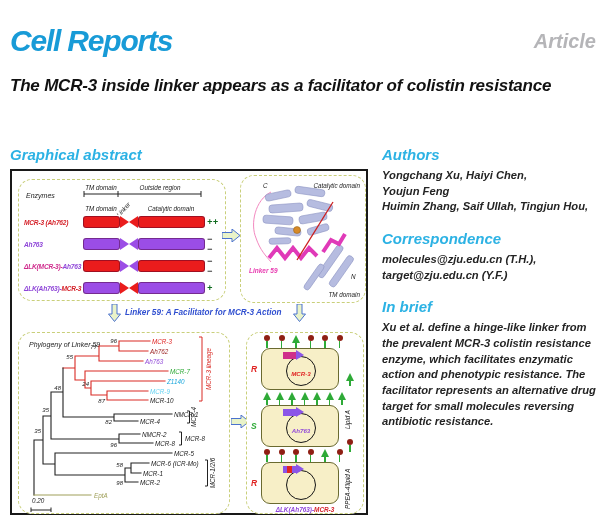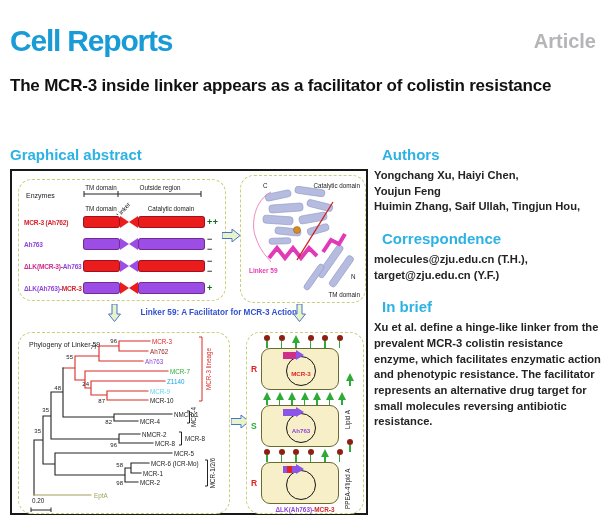--- a/index.html
+++ b/index.html
@@ -1,18 +1,18 @@
 <!DOCTYPE html>
 <html><head>
 <meta charset="utf-8">
 <style>
   * { margin:0; padding:0; box-sizing:border-box; }
   html,body { background:#fff; }
   .page { position:relative; width:606px; height:530px; background:#fff;
-          font-family:"Liberation Sans", sans-serif; overflow:hidden; }
+          font-family:"Liberation Sans", sans-serif; overflow:hidden;font-style:italic; }
 
   
   .logo { position:absolute; left:10px; top:24px; font-size:30px; font-weight:bold;
           color:#189bd7; letter-spacing:-1.2px; }
   .article-type { position:absolute; right:10px; top:30px; font-size:20px; font-weight:bold; color:#b5b5b8; }
   .title { position:absolute; left:10px; top:76px; width:588px; font-size:17px; font-weight:bold;
            color:#111; line-height:1.2; letter-spacing:-0.2px; }
   .sec-head { font-size:15px; font-weight:bold; color:#2cb2e4; }
   .ga-head { position:absolute; left:10px; top:146px; }
 
@@ -42,21 +42,21 @@
   .bt { display:flex; width:18px; }
   .bt i { display:block; width:0; height:0; border-top:6px solid transparent; border-bottom:6px solid transparent; }
   .bt .l { border-left:9px solid #000; } .bt .r { border-right:9px solid #000; }
   .bt.red .l { border-left-color:#ea1c1c; } .bt.red .r { border-right-color:#ea1c1c; }
   .bt.pur .l { border-left-color:#9b4de6; } .bt.pur .r { border-right-color:#9b4de6; }
   .act { position:absolute; left:188px; font-size:9px; font-weight:bold; letter-spacing:0.5px; }
   .actP { color:#0f6a1f; } .actM { color:#333; }
 
   
   .blockarrow { position:absolute; }
-  .mid-caption { position:absolute; left:113px; top:137px; width:172px; text-align:right;
+  .mid-caption { position:absolute; left:113px; top:137px; width:172px; text-align:left;
                  font-size:8.2px; font-weight:600; color:#3150d0; }
 
   
   .mrow { position:absolute; display:flex; }
   .micon { position:relative; width:8px; height:13px; }
   .micon.tree:before { content:""; position:absolute; left:0; top:0; width:0; height:0;
       border-left:4px solid transparent; border-right:4px solid transparent; border-bottom:8px solid #2eaa37; }
   .micon.tree:after { content:""; position:absolute; left:3.2px; bottom:0; width:1.6px; height:5px; background:#2eaa37; }
   .micon.lolli:before { content:""; position:absolute; left:1px; top:0; width:6px; height:6px; border-radius:50%; background:#8f1f14; }
   .micon.lolli:after { content:""; position:absolute; left:3.2px; bottom:0; width:1.6px; height:7px; background:#2eaa37; }
@@ -68,21 +68,21 @@
   .glab { position:absolute; left:0; right:0; top:13px; text-align:center; font-size:6.2px; font-weight:bold; }
   .garrow { position:absolute; left:21px; top:1px; display:flex; align-items:center; }
   .garrow i { display:block; height:7px; }
   .garrow .hd { width:0; height:0; border-top:5px solid transparent; border-bottom:5px solid transparent; border-left:8px solid #8b55e8; }
   .vtext { position:absolute; writing-mode:vertical-rl; transform:rotate(180deg); font-size:6.3px; color:#222; }
   .cell3lab { position:absolute; left:0; top:173px; width:100%; text-align:center; font-size:6.4px; font-weight:bold; white-space:nowrap; }
 
   
   .right { position:absolute; left:374px; top:146px; width:230px; }
   .right h2 { margin:0 8px 5px; }
-  .rb { font-size:11.2px; font-weight:bold; color:#242424; line-height:1.4; }
+  .rb { font-size:11.2px; font-weight:bold; color:#242424; line-height:1.4;margin-left:8px; }
   .gap { height:15px; }
 </style>
 </head>
 <body>
 
 <div class="page">
 
   <div class="logo">Cell Reports</div>
   <div class="article-type">Article</div>
   <h1 class="title">The MCR-3 inside linker appears as a facilitator of colistin resistance</h1>

